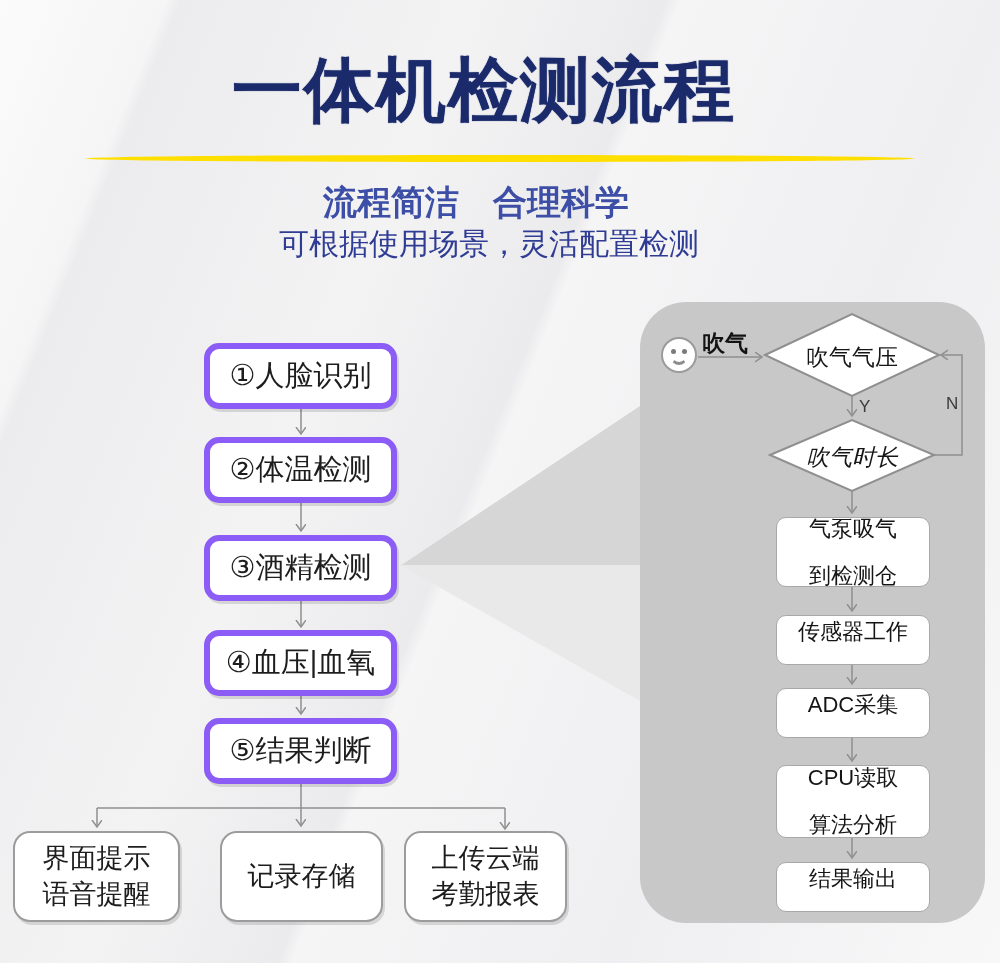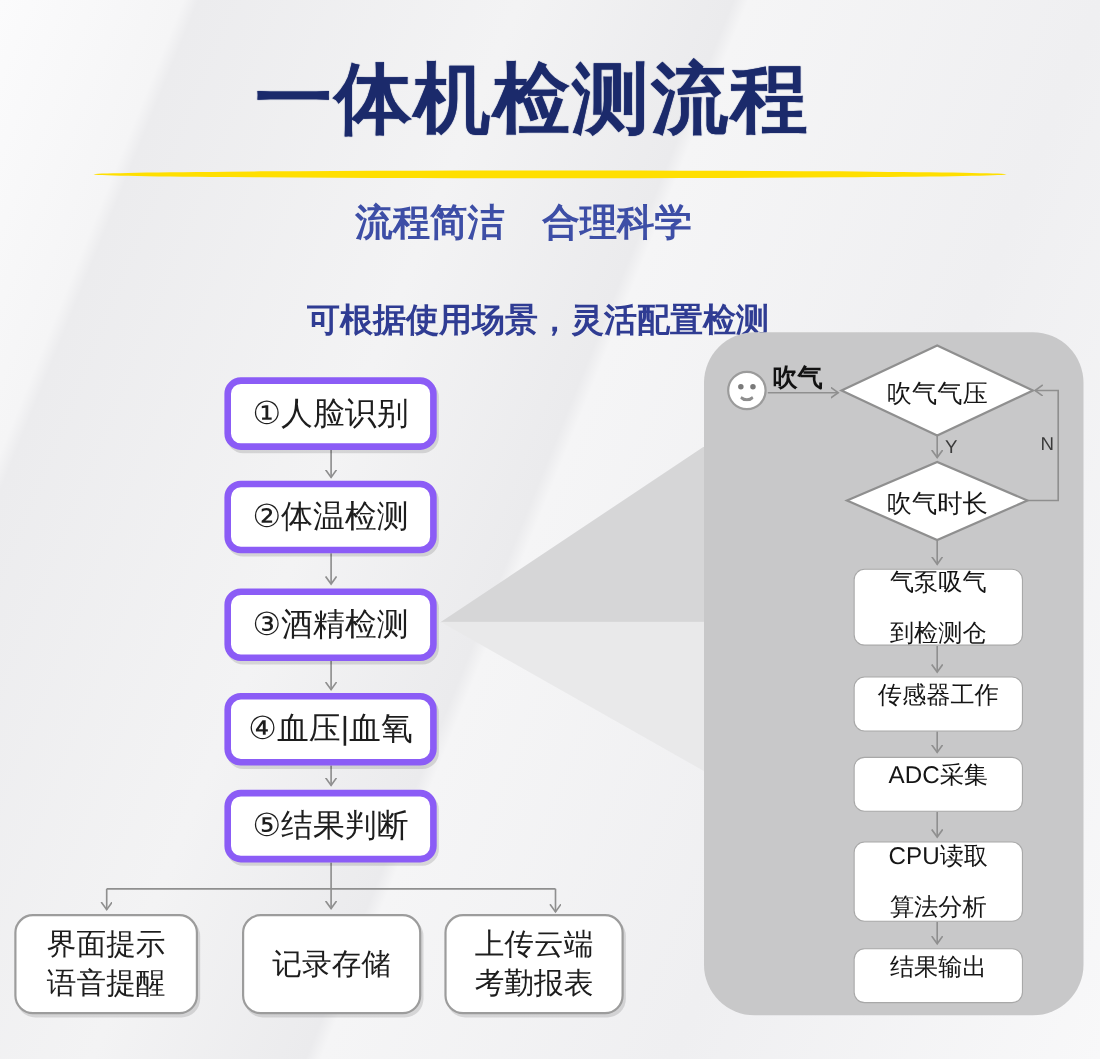--- a/index.html
+++ b/index.html
@@ -27,21 +27,21 @@
   .divider {
     position:absolute; left:85px; top:155px; width:830px; height:7px;
     background:#ffdf00; border-radius:50%;
   }
   .subtitle1 {
     position:absolute; top:180px; left:0; width:1000px; padding-right:48px;
     text-align:center; font-size:34px; font-weight:700; color:#3d4ea6;
   }
   .subtitle2 {
     position:absolute; top:224px; left:0; width:1000px; padding-right:22px;
-    text-align:center; font-size:30px; font-weight:700; color:#2f3c93;margin-top:47px;
+    text-align:center; font-size:30px; font-weight:400; color:#2f3c93;
   }
   
   .lbox {
     position:absolute; left:204px; width:193px; height:66px;
     background:#fff; border:6px solid #8b5cf6; border-radius:15px;
     box-shadow:2px 3px 0 rgba(0,0,0,0.12);
     display:flex; align-items:center; justify-content:center;
     font-size:29px;
   }
   .bbox {
@@ -80,21 +80,21 @@
     border:2px solid transparent; border-bottom:3px solid #8d8d8d;
     border-radius:0 0 14px 14px;
   }
   .blow-label {
     position:absolute; left:702px; top:328px; font-size:23px; font-weight:700; color:#121212;
   }
   .dlabel {
     position:absolute; text-align:center; font-size:23px; color:#161616;
   }
   .d1 { left:765px; top:342px; width:174px; }
-  .d2 { left:770px; top:442px; width:164px; }
+  .d2 { left:770px; top:442px; width:164px;font-style:italic; }
   .yn { position:absolute; font-size:17px; font-weight:500; color:#3b3b3b; }
   .y-label { left:859px; top:397px; }
   .n-label { left:946px; top:394px; }
   .pbox {
     position:absolute; left:776px; width:154px;
     background:#fff; border:1.5px solid #a8a8a8; border-radius:10px;
     display:flex; flex-direction:column; align-items:center; justify-content:center;
     font-size:22px; line-height:1.35; text-align:center; color:#151515;gap:17px;
   }
 </style>

